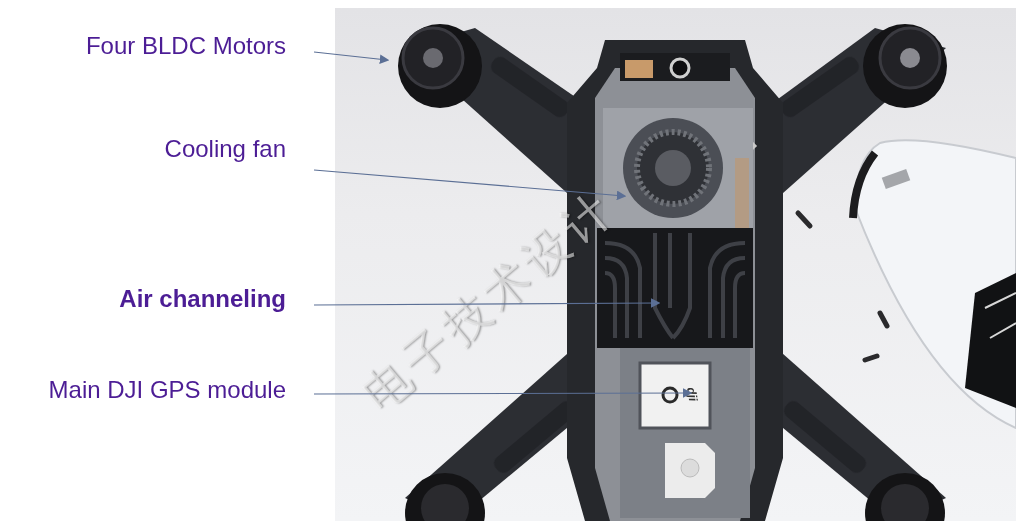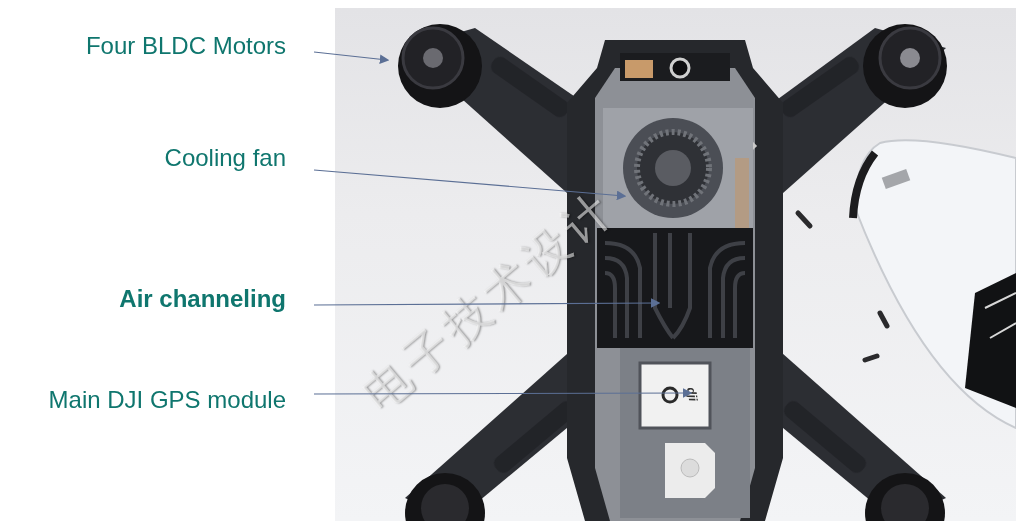--- a/index.html
+++ b/index.html
@@ -1,17 +1,17 @@
 <!DOCTYPE html>
 <html><head>
 <meta charset="utf-8">
 <style>
   html, body { margin:0; padding:0; background:#ffffff; }
   body { width:1024px; height:521px; position:relative; overflow:hidden; font-family:"Liberation Sans", sans-serif; }
-  .label { position:absolute; font-size:24px; color:#0f766e; text-align:right; white-space:nowrap; line-height:28px; }
+  .label { position:absolute; font-size:24px; color:#4c1d95; text-align:right; white-space:nowrap; line-height:28px; }
   .photo { position:absolute; left:335px; top:8px; width:681px; height:513px; background:linear-gradient(180deg,#e3e3e6 0%,#ececee 40%,#f3f4f6 100%); overflow:hidden; }
   svg.overlay { position:absolute; left:0; top:0; width:1024px; height:521px; pointer-events:none; }
   .watermark { position:absolute; left:350px; top:330px; font-family:"DejaVu Serif", serif; font-size:46px; color:rgba(255,255,255,0.55); text-shadow:1px 1px 2px rgba(0,0,0,0.35); transform:rotate(-40deg); transform-origin:left top; letter-spacing:6px; white-space:nowrap; }
 </style>
 </head>
 <body>
 
 <div>
 
   <div class="photo">
@@ -107,17 +107,17 @@
         <path d="M0 0 L8 4 L0 8 Z" fill="#5b6f95"></path>
       </marker>
     </defs>
     <line x1="314" y1="52" x2="387" y2="60" stroke="#5b6f95" stroke-width="1.2" marker-end="url(#arr)"></line>
     <line x1="314" y1="170" x2="624" y2="196" stroke="#5b6f95" stroke-width="1.2" marker-end="url(#arr)"></line>
     <line x1="314" y1="305" x2="658" y2="303" stroke="#5b6f95" stroke-width="1.2" marker-end="url(#arr)"></line>
     <line x1="314" y1="394" x2="690" y2="393" stroke="#5b6f95" stroke-width="1.2" marker-end="url(#arr)"></line>
   </svg>
 
   <div class="label" style="right:738px; top:32px;">Four BLDC Motors</div>
-  <div class="label" style="right:738px; top:144px;margin-left:28px;">Cooling fan</div>
+  <div class="label" style="right:738px; top:135px;margin-left:28px;">Cooling fan</div>
   <div class="label" style="right:738px; top:285px;font-weight:bold;">Air channeling</div>
-  <div class="label" style="right:738px; top:386px;">Main DJI GPS module</div>
+  <div class="label" style="right:738px; top:376px;">Main DJI GPS module</div>
 
 </div>
 
 </body></html>

